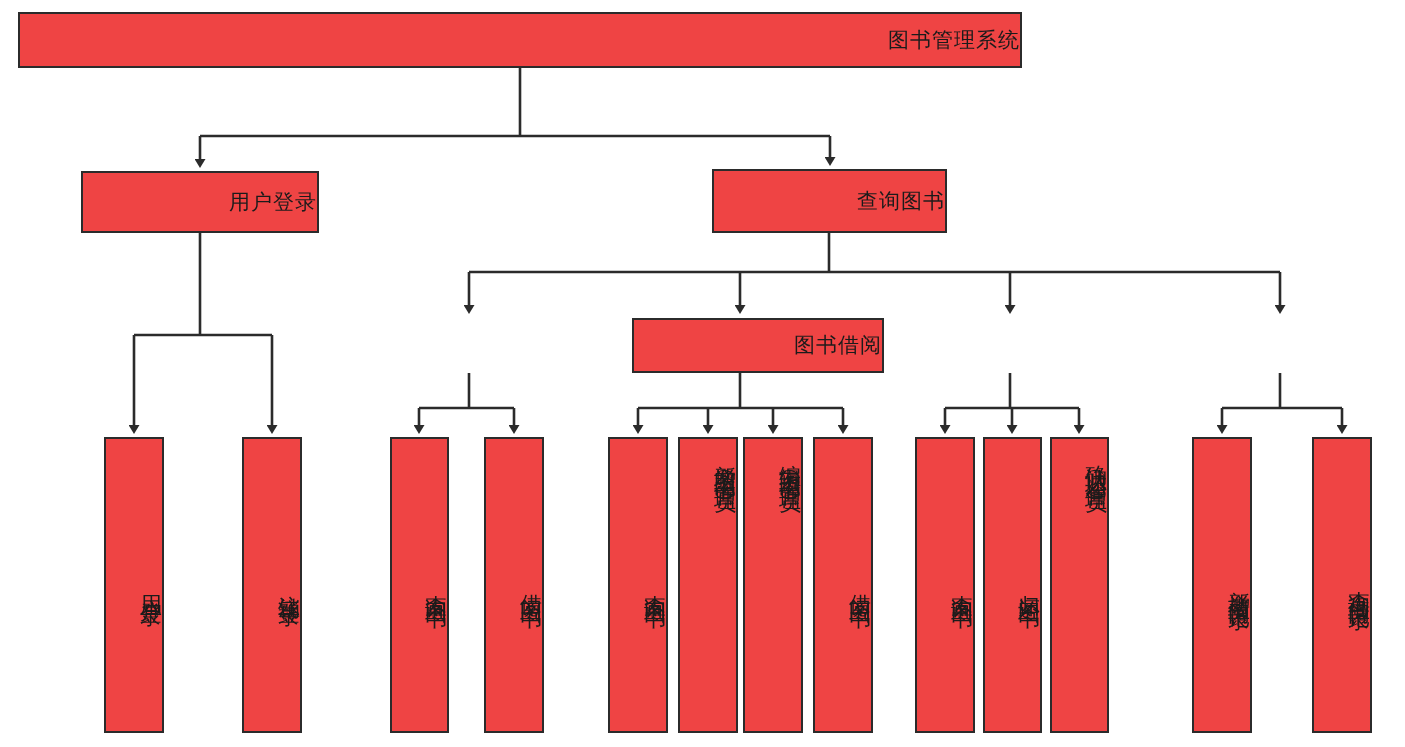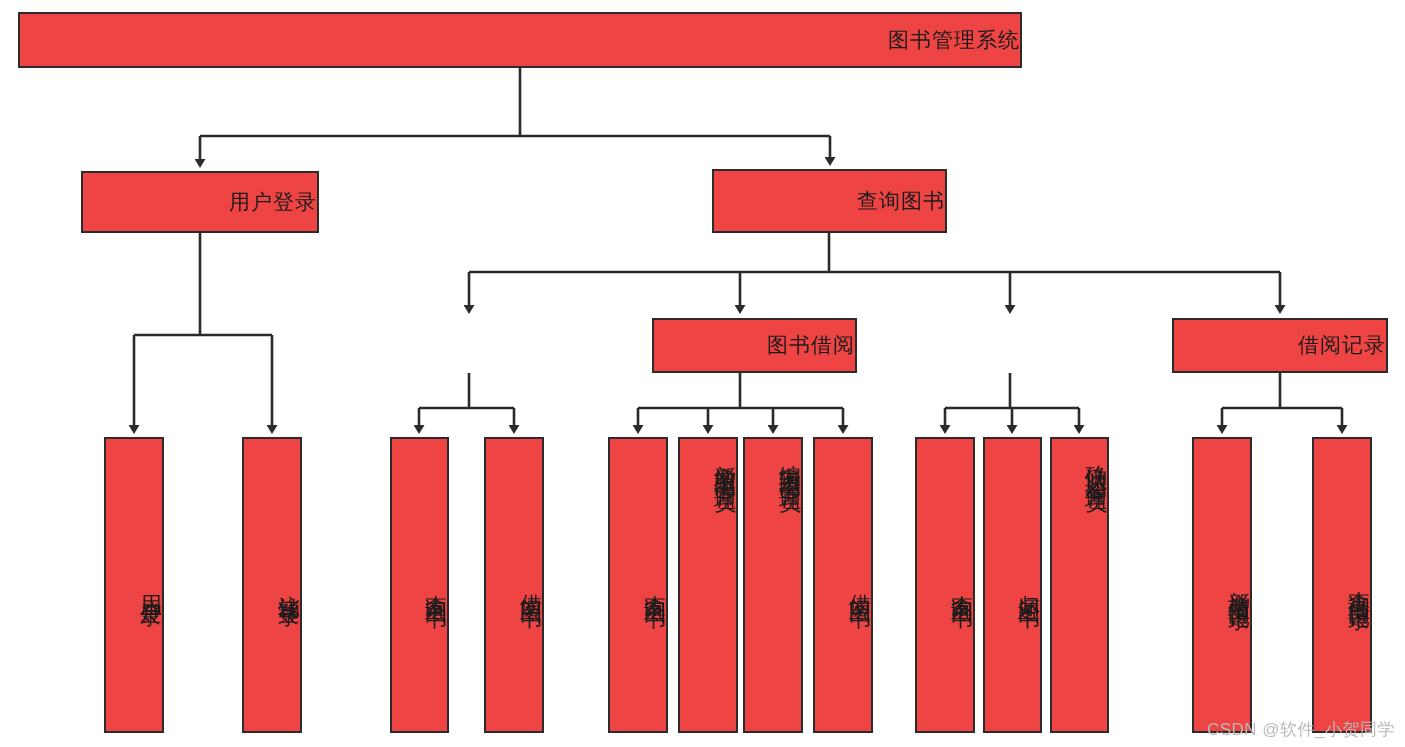--- a/index.html
+++ b/index.html
@@ -133,25 +133,22 @@
     <span class="node-label">图书管理系统</span>
   </div>
 
   <div class="node-box" id="box-l1-0" style="left: 81px; top: 171px; width: 238px; height: 62px;">
     <span class="node-label">用户登录</span>
   </div>
   <div class="node-box" id="box-l1-1" style="left: 712px; top: 169px; width: 235px; height: 64px;">
     <span class="node-label">查询图书</span>
   </div>
 
-  <div class="node-box" id="box-l2-1" style="left: 652px; top: 318px; width: 205px; height: 55px;">
+  <div class="node-box" id="box-l2-1" style="left: 632px; top: 318px; width: 252px; height: 55px;">
     <span class="node-label">图书借阅</span>
-  </div>
-  <div class="node-box" id="box-l2-3" style="left: 1172px; top: 318px; width: 216px; height: 55px;">
-    <span class="node-label">借阅记录</span>
   </div>
 
   <div class="node-box vertical centered" id="box-leaf-0" style="left: 104px; top: 437px; width: 60px; height: 296px;">
     <span class="node-label">用户登录</span>
   </div>
   <div class="node-box vertical centered" id="box-leaf-1" style="left: 242px; top: 437px; width: 60px; height: 296px;">
     <span class="node-label">注销登录</span>
   </div>
   <div class="node-box vertical centered" id="box-leaf-2" style="left: 390px; top: 437px; width: 59px; height: 296px;">
     <span class="node-label">查询图书</span>
@@ -180,15 +177,14 @@
   <div class="node-box vertical" id="box-leaf-10" style="left: 1050px; top: 437px; width: 59px; height: 296px;">
     <span class="node-label">确认归还（管理员）</span>
   </div>
   <div class="node-box vertical centered" id="box-leaf-11" style="left: 1192px; top: 437px; width: 60px; height: 296px;">
     <span class="node-label">新增借阅记录</span>
   </div>
   <div class="node-box vertical centered" id="box-leaf-12" style="left: 1312px; top: 437px; width: 60px; height: 296px;">
     <span class="node-label">查询借阅记录</span>
   </div>
 
-  <div class="watermark">CSDN @软件_小贺同学</div>
 
 </div>
 
 </body></html>

